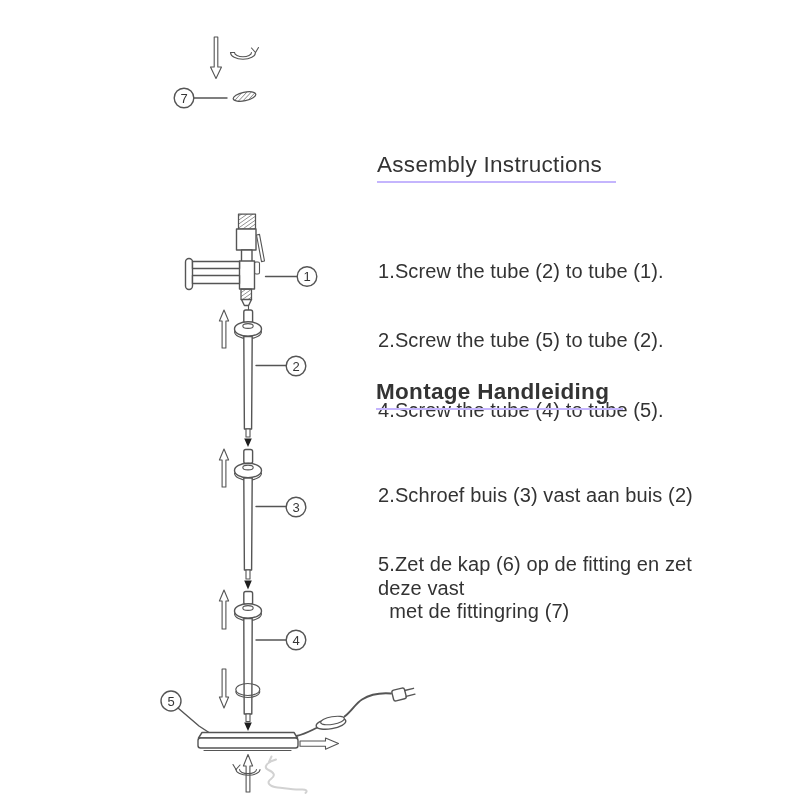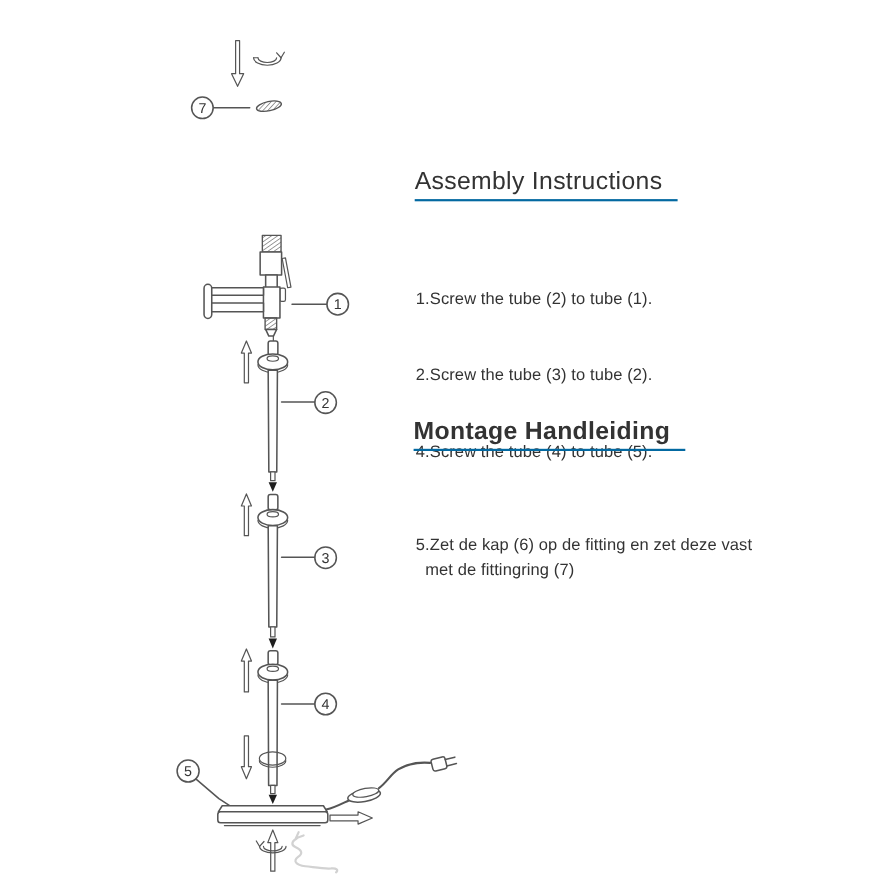--- a/index.html
+++ b/index.html
@@ -21,24 +21,24 @@
   .faint{ stroke:var(--faint,#d2d2d2); fill:none; stroke-width:2; stroke-linecap:round; }
   .ph  { stroke:var(--line,#555); stroke-width:1.05; }
   .num { fill:var(--text,#363636); font-size:13px; text-anchor:middle; font-family:"Liberation Sans",sans-serif; }
 
   
   .sec-title {
     position:absolute; font-size:22.5px; letter-spacing:0.3px; color:#333;
     line-height:1.1; white-space:nowrap;
   }
   .sec-title .tline {
-    display:inline-block; border-bottom:2px solid #0369a1; padding:0 14px 3px 0;
+    display:inline-block; border-bottom:2px solid #c4b5fd; padding:0 14px 3px 0;
   }
   .steps {
-    position:absolute; font-size:15px; line-height:23.1px; letter-spacing:0.1px;
+    position:absolute; font-size:20px; line-height:23.1px; letter-spacing:0.1px;
     color:#333; width:348px; white-space:pre-wrap;
   }
   .title-en { left:377px; top:153px; }
   .steps-en { left:378px; top:214px; }
   .title-nl { left:376px; top:380px;font-weight:bold; }
   .steps-nl { left:378px; top:438px; }
 </style>
 </head>
 <body>
 
@@ -197,23 +197,24 @@
     <path class="faint" d="M 270,762 c -4.5,2.5 -6,6 -1.5,8 c 5.5,2.5 7.5,5.5 2.5,9 c -5,3.5 -2,7.5 6.5,8.5 c 9,1 17,2.5 23.5,2 c 5,-0.5 7,1.5 4.5,3.5"></path>
     <path class="faint" d="M 269,762 l 7,-2.5 M 269,762 l 2.5,-5.5"></path>
   </g>
 </svg>
 
 <div class="sec-title title-en">
   <span class="tline">Assembly Instructions</span>
 </div>
 <div class="steps steps-en">
   <div>1.Screw the tube (2) to tube (1).</div>
-  <div>2.Screw the tube (3) to tube (2).</div>
+  <div>2.Screw the tube (5) to tube (2).</div>
   <div>4.Screw the tube (4) to tube (5).</div>
 </div>
 
 <div class="sec-title title-nl">
   <span class="tline">Montage Handleiding</span>
 </div>
 <div class="steps steps-nl">
+  <div>2.Schroef buis (3) vast aan buis (2)</div>
   <div>5.Zet de kap (6) op de fitting en zet deze vast
   met de fittingring (7)</div>
 </div>
 
 </body></html>

